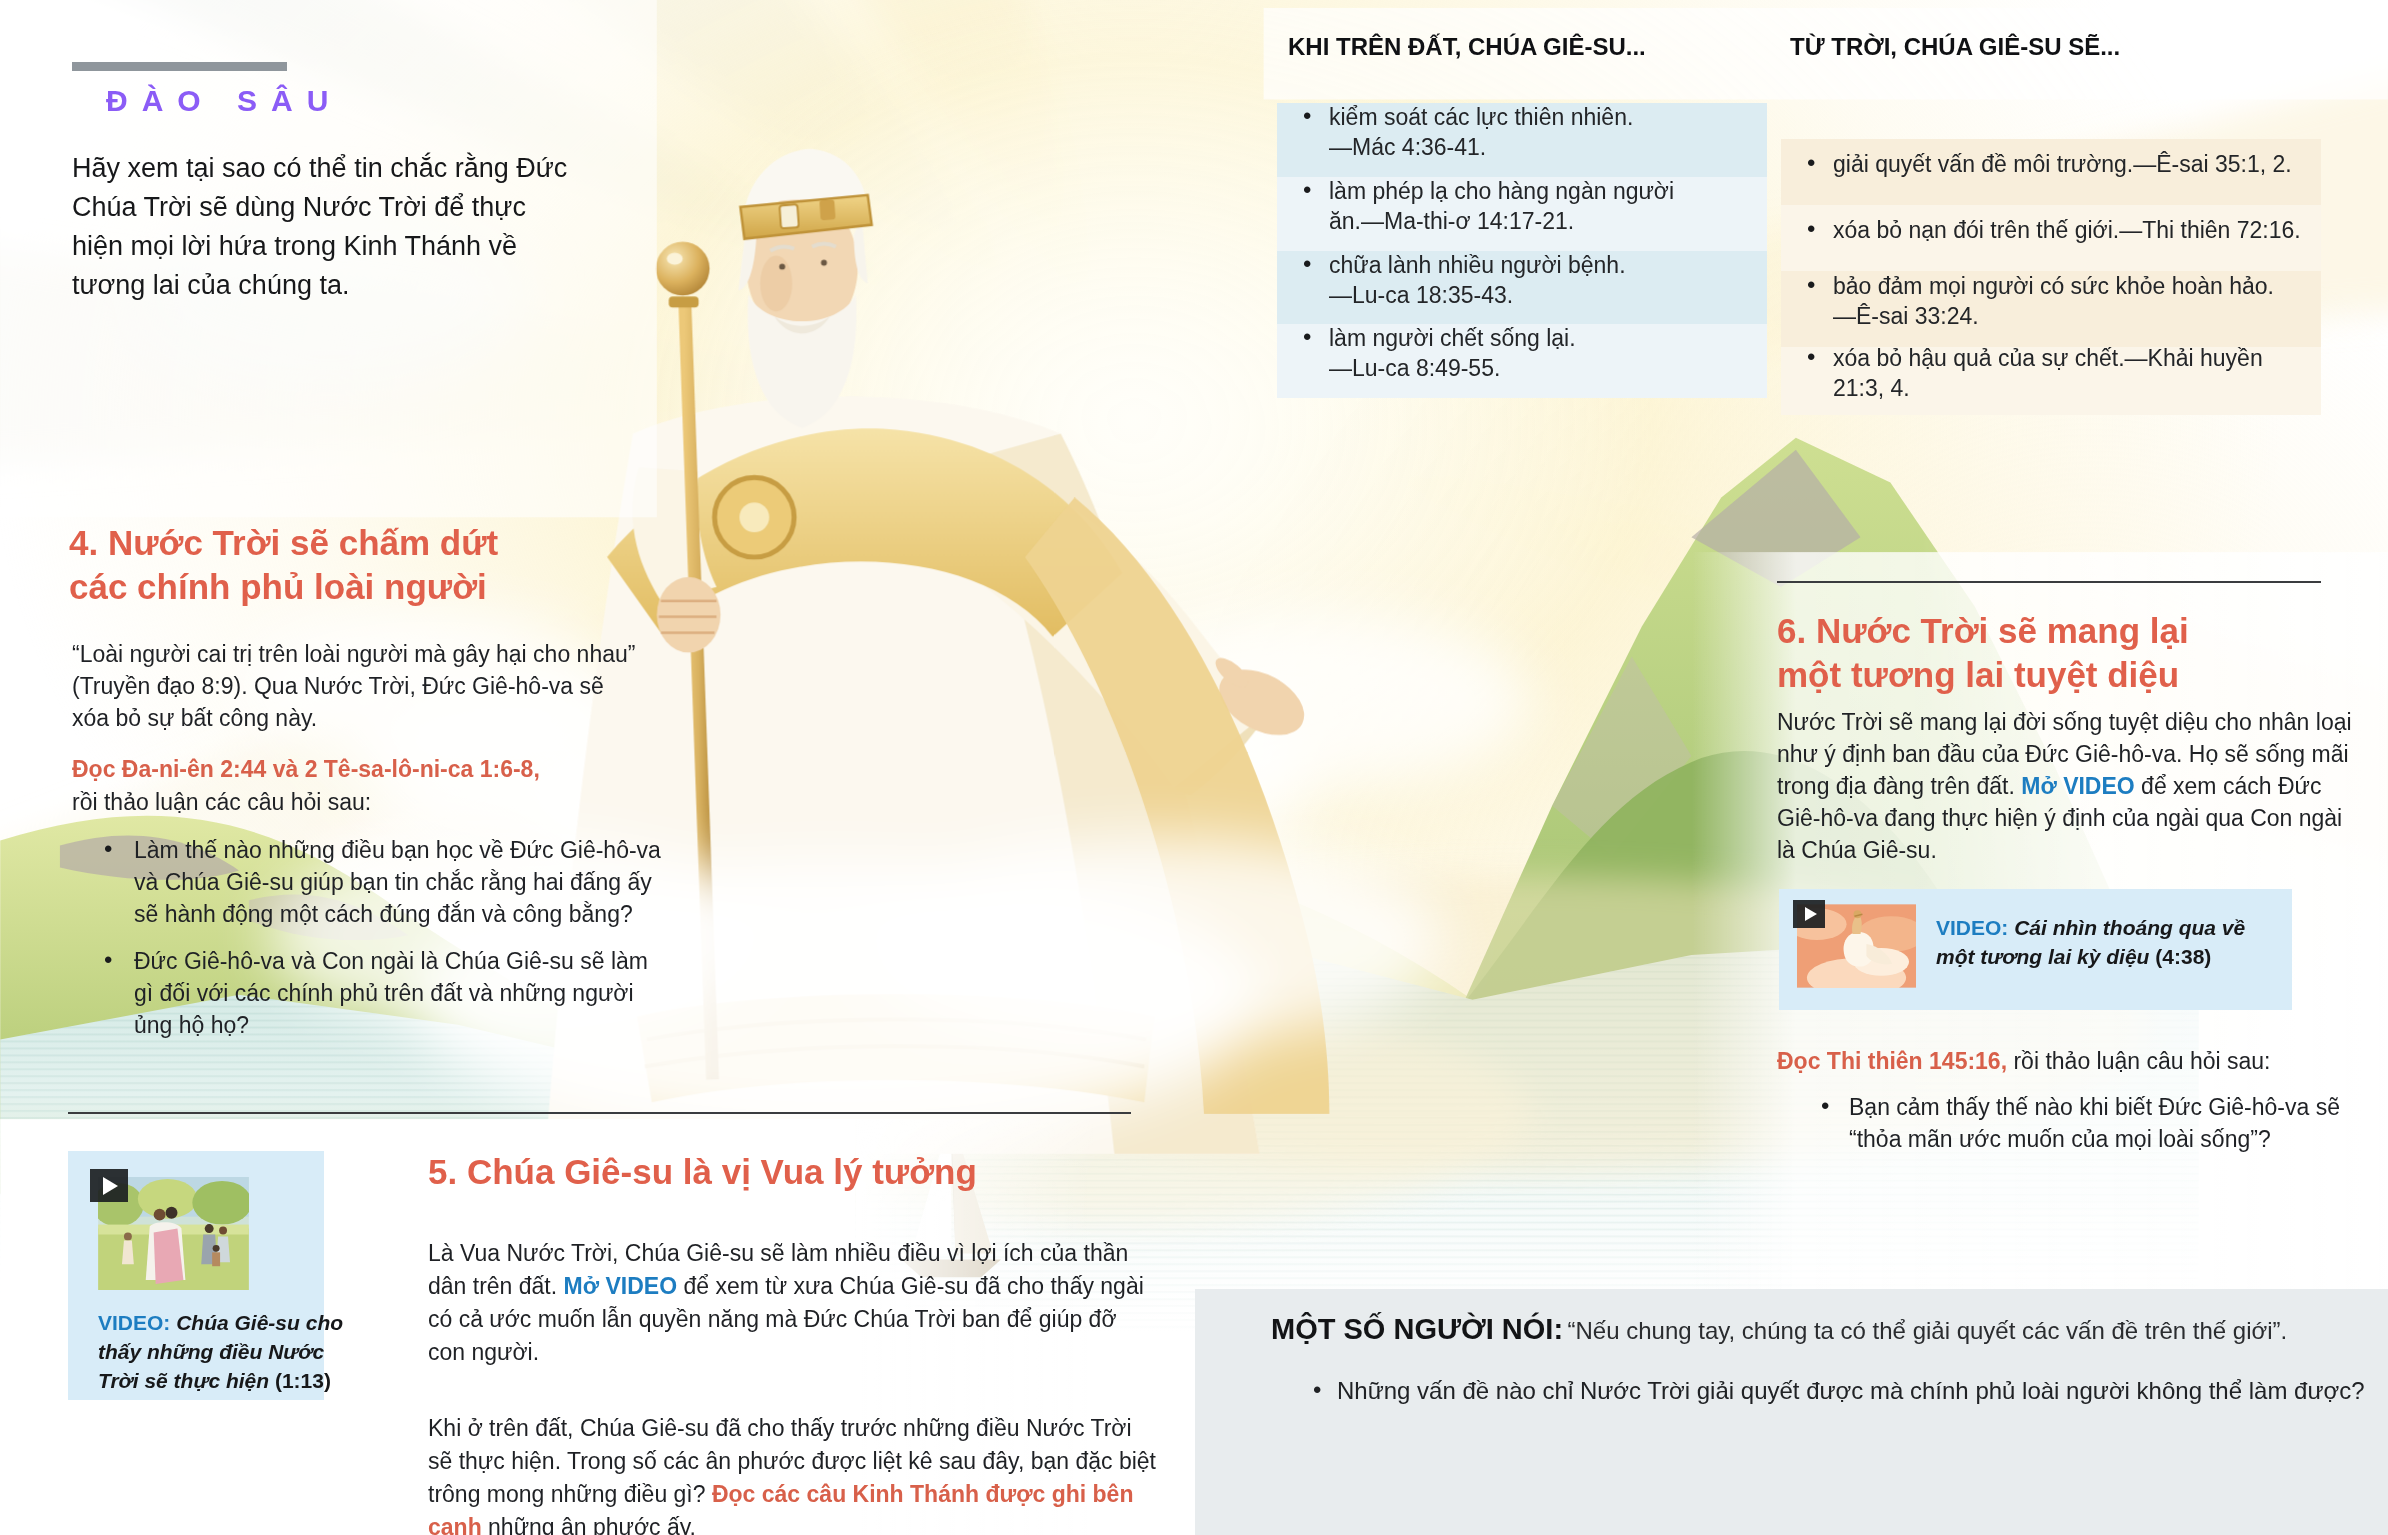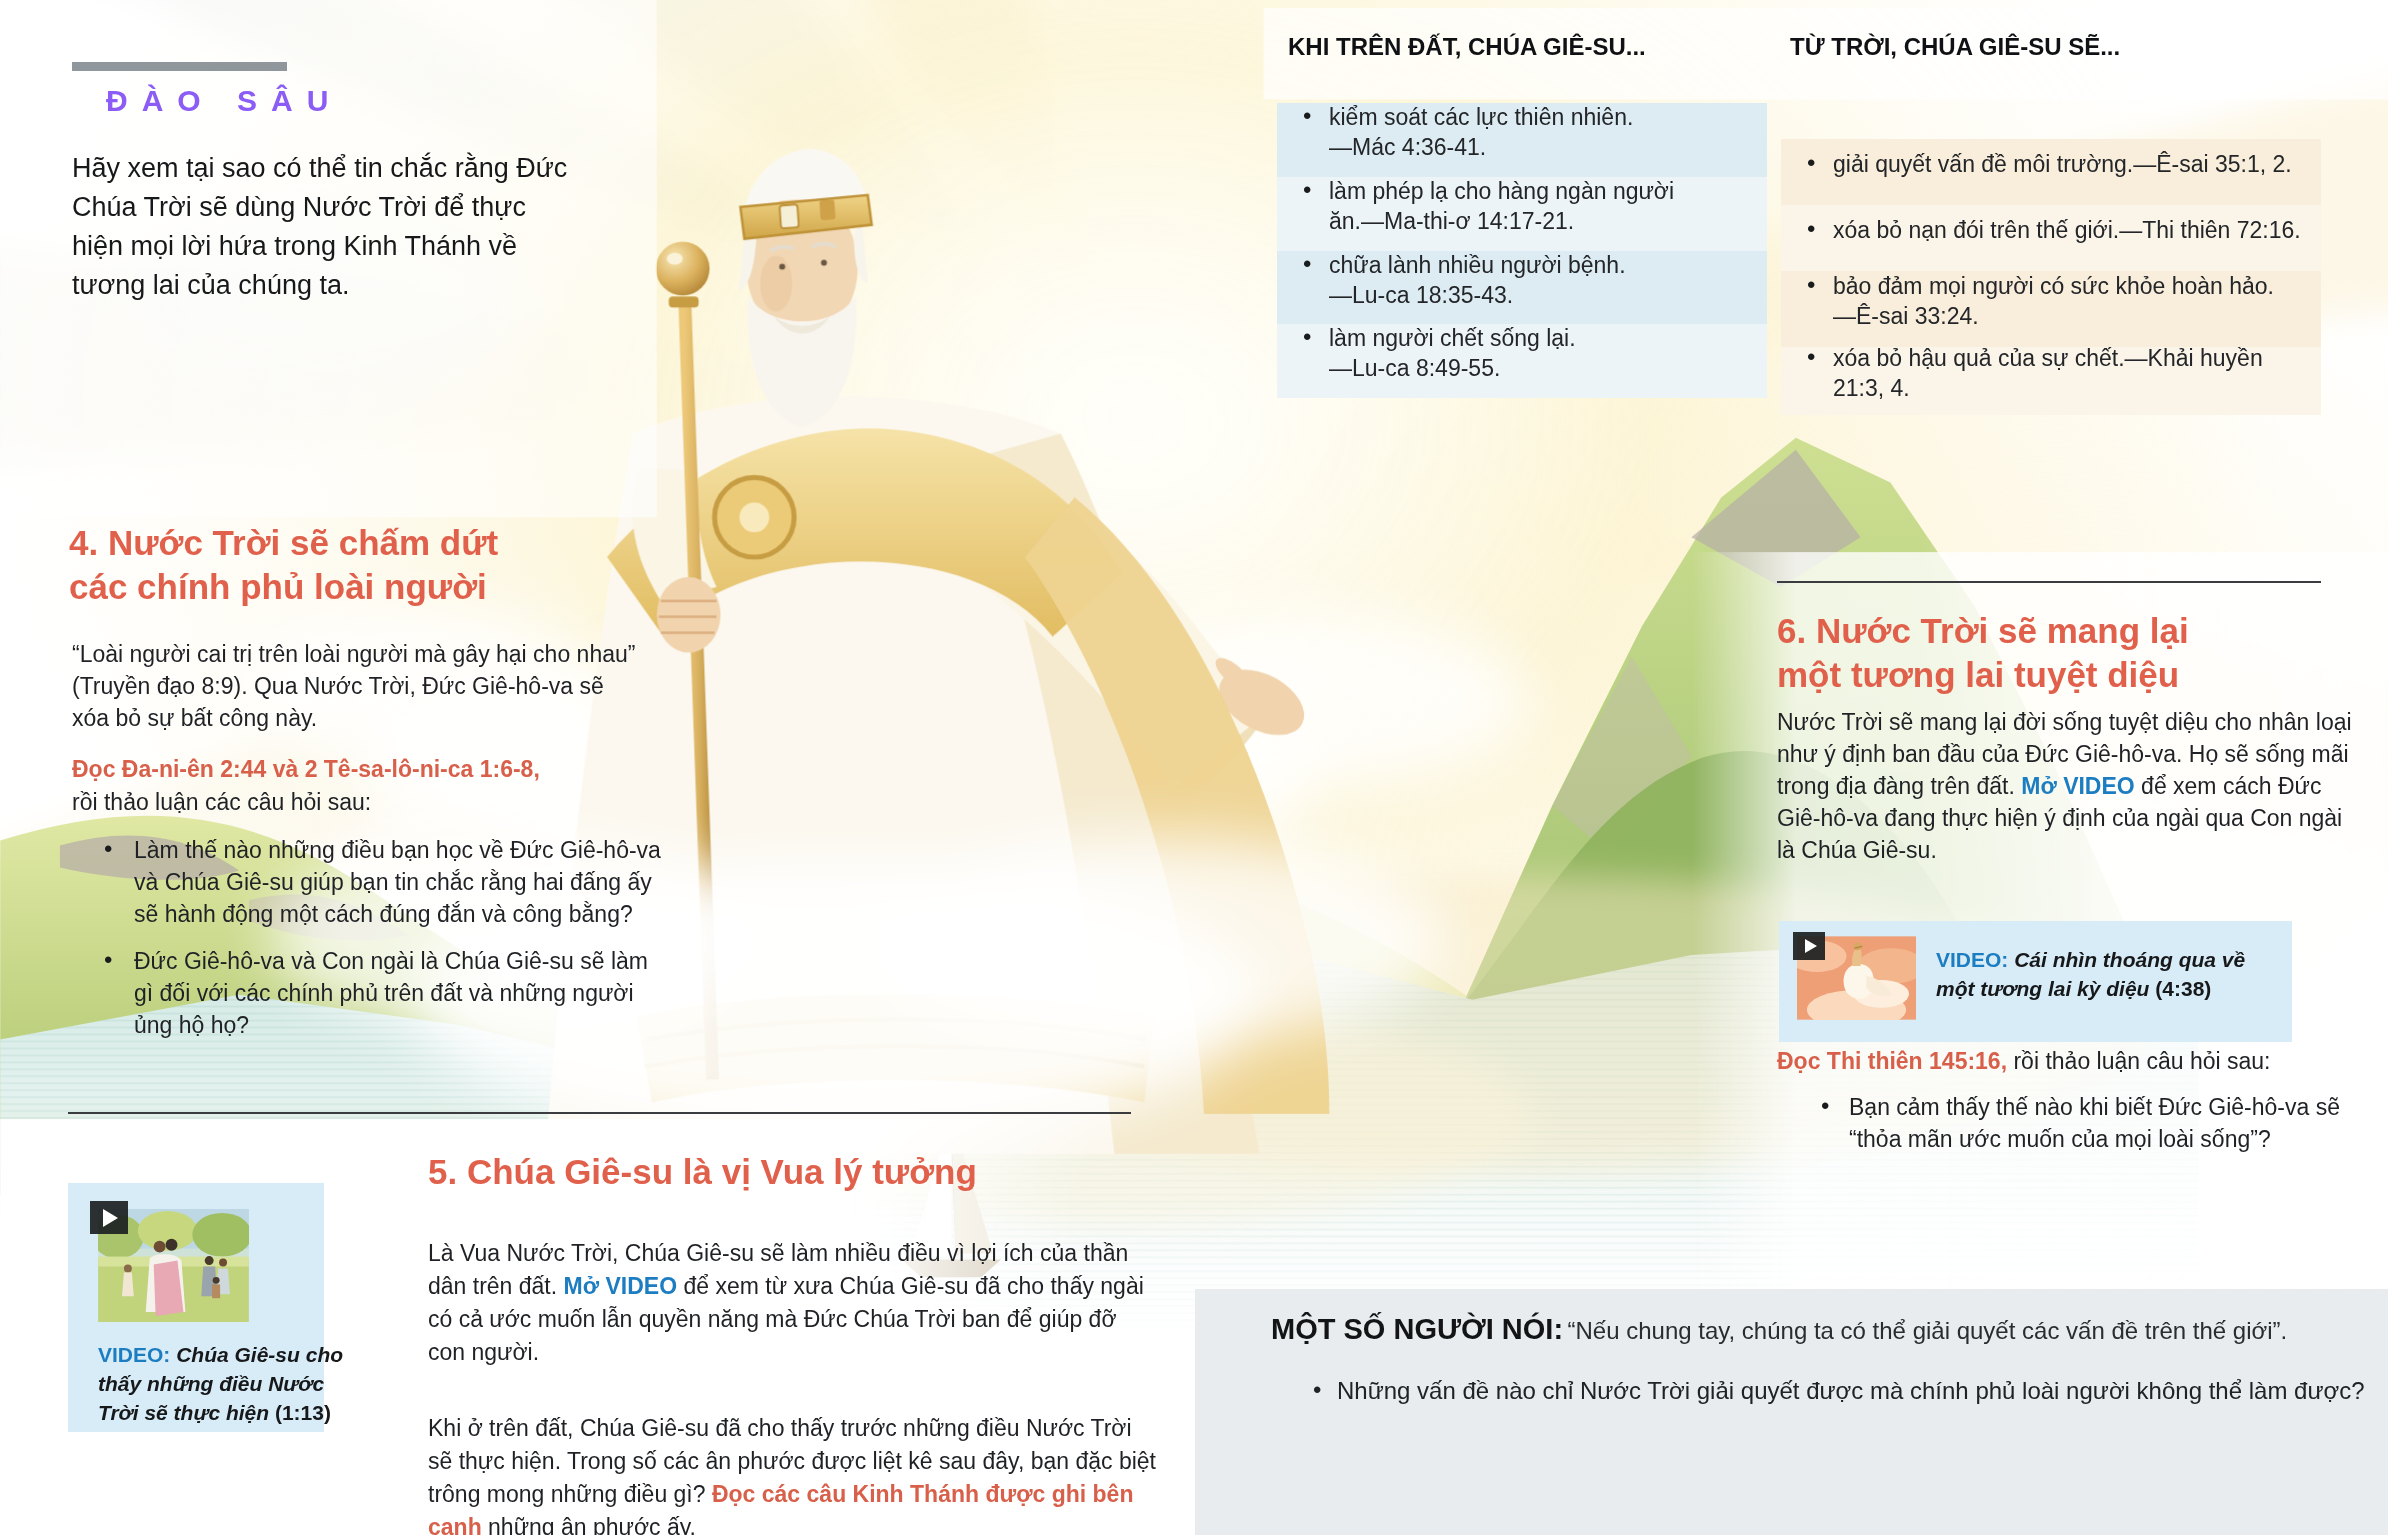--- a/index.html
+++ b/index.html
@@ -47,21 +47,21 @@
   .s4-read{left:72px;top:753px;width:577px;font-size:23px;line-height:33px;}
   .s4-read .red-b{display:block;}
   .s4-bullets{left:70px;top:834px;width:597px;}
 
   
   .rule{background:#3a3c3f;height:2px;}
   .rule1{left:68px;top:1112px;width:1063px;}
   .rule2{left:1777px;top:581px;width:544px;}
 
   
-  .vbox{background:#d8ecf8;margin-top:32px;}
+  .vbox{background:#d8ecf8;}
   .vbox1{left:68px;top:1151px;width:256px;height:249px;}
   .vbox2{left:1779px;top:889px;width:513px;height:121px;}
   .thumb{position:absolute;overflow:hidden;}
   .playbtn{position:absolute;background:rgba(28,31,34,0.92);display:flex;align-items:center;justify-content:center;}
   .playbtn .tri{width:0;height:0;border-style:solid;border-width:9px 0 9px 15px;border-color:transparent transparent transparent #ffffff;margin-left:3px;}
   .vcap{position:absolute;font-size:21px;line-height:29px;font-weight:bold;color:#17181a;}
   .vcap .vt{font-style:italic;}
 
   
   .s5-title{left:428px;top:1150px;width:756px;}

